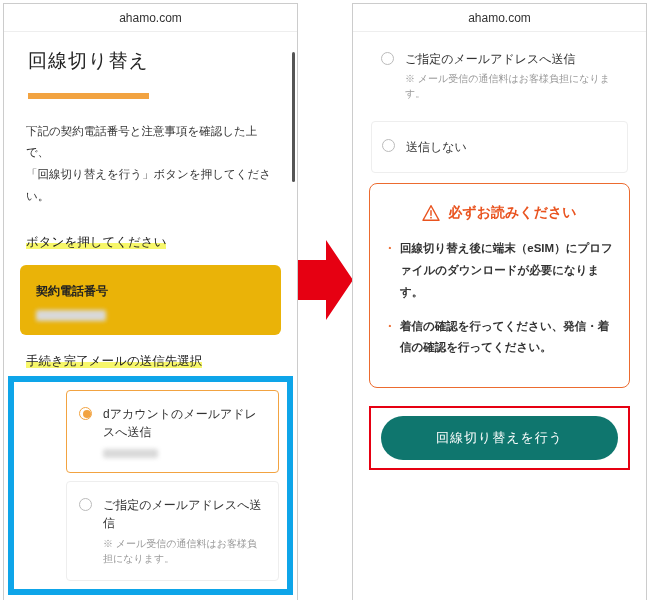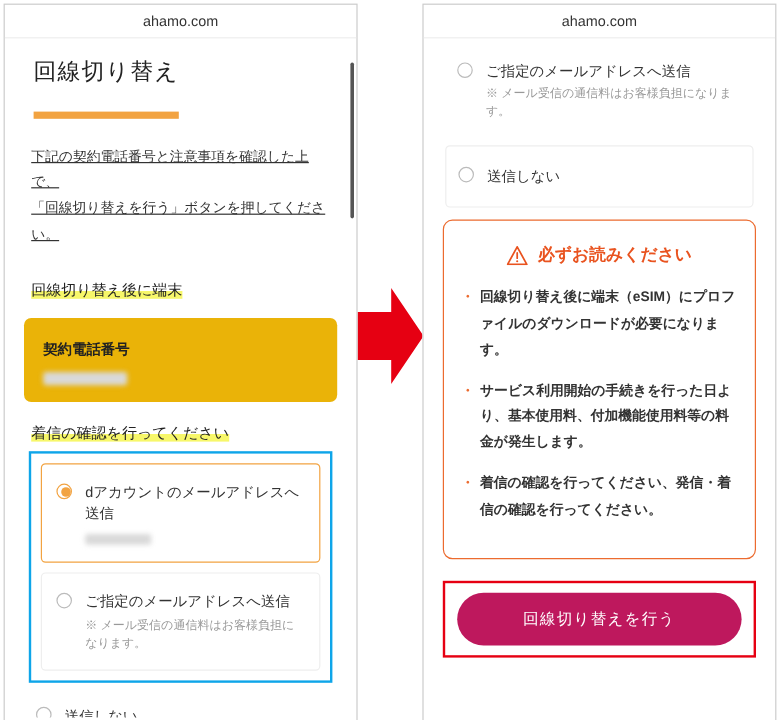--- a/index.html
+++ b/index.html
@@ -54,21 +54,20 @@
       display: inline-block;
       border-bottom: 6px solid #f2a341;
       padding-bottom: 18px;
       line-height: 1.4;
     }
     .intro {
       font-size: 11.5px;
       color: #333;
       line-height: 1.9;
       padding: 18px 22px 16px;
-      text-decoration: underline;
     }
     .section-label {
       font-size: 12.5px;
       color: #222;
       padding: 10px 22px 6px;
     }
     .hl { background: linear-gradient(transparent 55%, #f7f76a 55%); }
     .card {
       background: #eab308;
       margin: 8px 16px;
@@ -77,22 +76,23 @@
     }
     .card-label { font-size: 12px; font-weight: 600; color: #222; margin-bottom: 10px; }
     .blurred {
       width: 70px; height: 11px;
       background: #d9d9d9;
       filter: blur(2px);
       border-radius: 2px;
     }
     .blurred.sm { width: 55px; height: 9px; }
     .red-box {
-      border: 2px solid #0ea5e9;
-      margin: 0 20px;
+      border: 6px solid #0ea5e9;
+      margin: 0 4px;
+      padding-left: 44px;
     }
     .radio-opt {
       border: 1px solid #eee;
       border-radius: 4px;
       margin: 8px 8px;
       padding: 14px 12px 14px 36px;
       position: relative;
       font-size: 12px;
       color: #333;
       line-height: 1.5;
@@ -174,21 +174,21 @@
       font-weight: bold;
     }
     .cta-wrap {
       border: 2px solid #e60012;
       margin: 0 16px 10px;
       padding: 8px 10px;
     }
     .cta-btn {
       display: block;
       width: 100%;
-      background: #be185d;
+      background: #0f766e;
       color: #fff;
       text-align: center;
       font-size: 13px;
       padding: 13px 0;
       border: none;
       border-radius: 22px;
       letter-spacing: 1px;
     }
   </style>
 </head>
@@ -202,30 +202,30 @@
     <div class="title-wrap">
       <div class="title">回線切り替え</div>
     </div>
 
     <div class="intro">
       <span>下記の契約電話番号と注意事項を確認した上で、</span><br>
       <span>「回線切り替えを行う」ボタンを押してください。</span>
     </div>
 
     <div class="section-label">
-      <span class="hl">回線切り替え後に端末</span>
+      <span class="hl">ボタンを押してください</span>
     </div>
 
     <div class="card">
       <div class="card-label">契約電話番号</div>
       <div class="blurred"></div>
     </div>
 
     <div class="section-label">
-      <span class="hl">着信の確認を行ってください</span>
+      <span class="hl">手続き完了メールの送信先選択</span>
     </div>
 
     <div class="red-box">
       <div class="radio-opt selected">
         <span class="radio-dot"></span>
         <span>dアカウントのメールアドレスへ送信</span>
         <div class="blurred sm" style="margin-top:8px"></div>
       </div>
       <div class="radio-opt">
         <span class="radio-dot"></span>
@@ -264,21 +264,20 @@
       <div class="notice-head">
         <svg class="warn-icon" viewBox="0 0 24 22">
           <path d="M12 1 L23 21 L1 21 Z" fill="none" stroke="#e9531f" stroke-width="2" stroke-linejoin="round"></path>
           <line x1="12" y1="8" x2="12" y2="14" stroke="#e9531f" stroke-width="2" stroke-linecap="round"></line>
           <circle cx="12" cy="17.5" r="1.2" fill="#e9531f"></circle>
         </svg>
         <span>必ずお読みください</span>
       </div>
       <ul>
         <li>回線切り替え後に端末（eSIM）にプロファイルのダウンロードが必要になります。</li>
-        <li>サービス利用開始の手続きを行った日より、基本使用料、付加機能使用料等の料金が発生します。</li>
         <li>着信の確認を行ってください、発信・着信の確認を行ってください。</li>
       </ul>
     </div>
 
     <div class="cta-wrap">
       <button class="cta-btn">回線切り替えを行う</button>
     </div>
   </div>
 </div>
 

